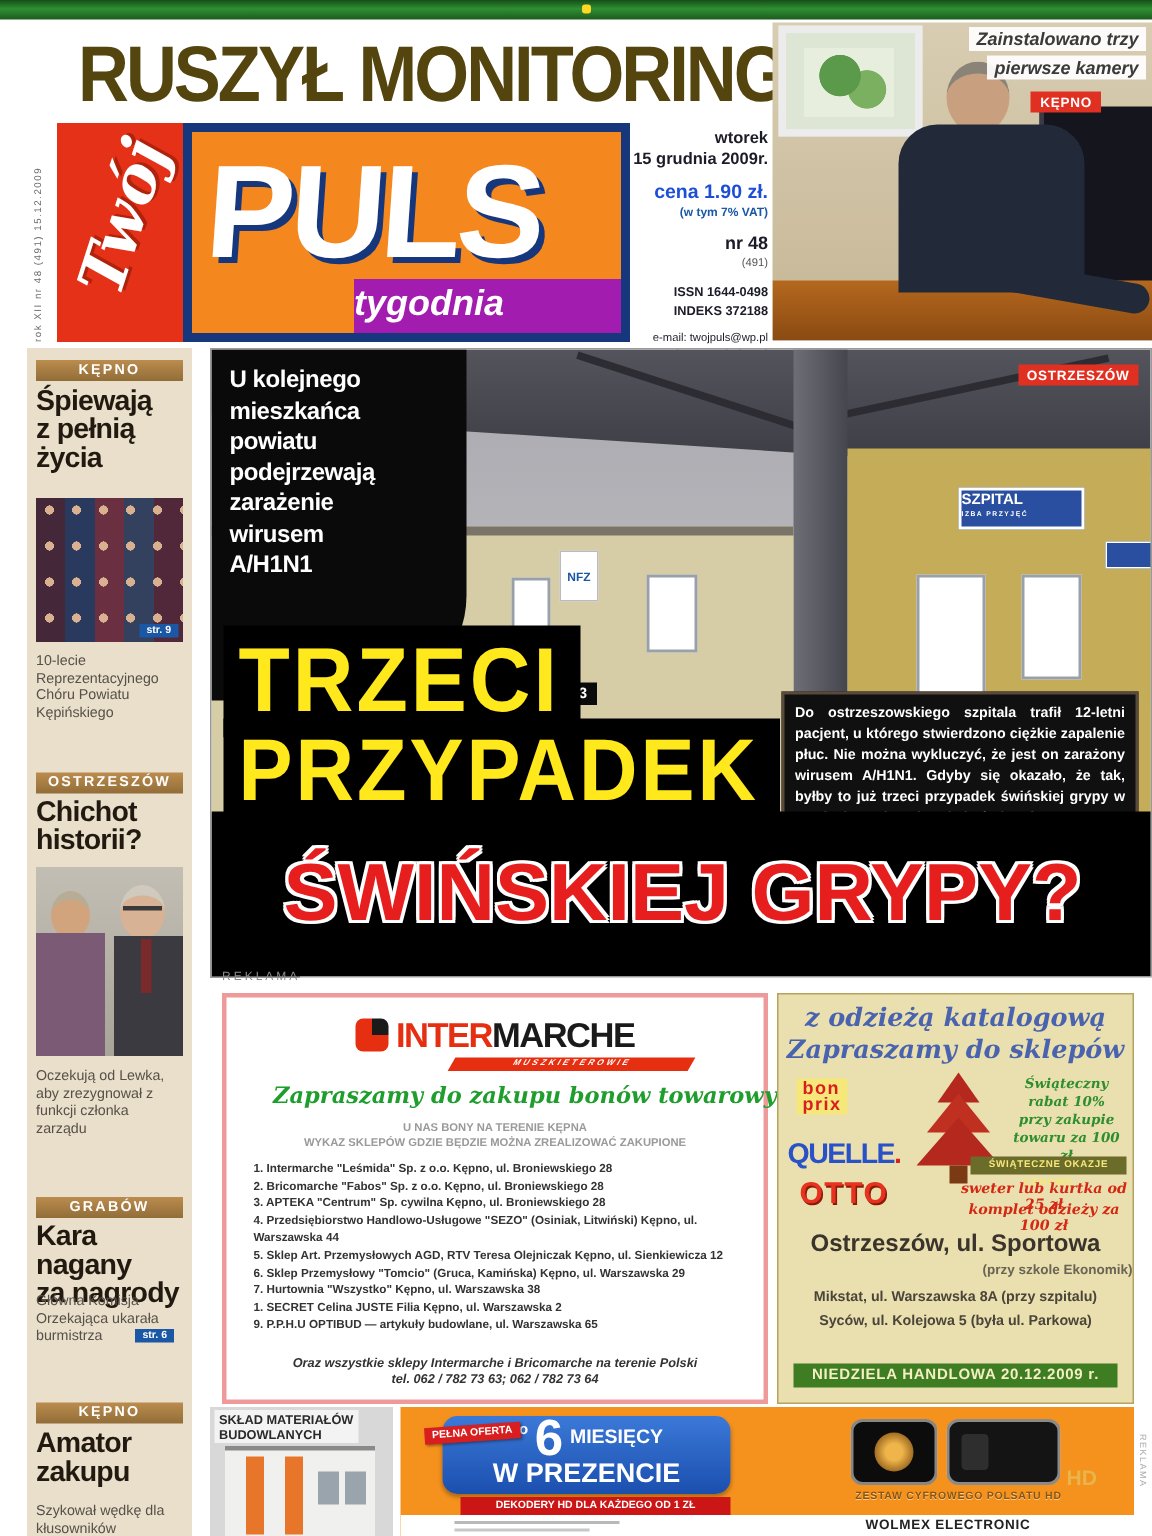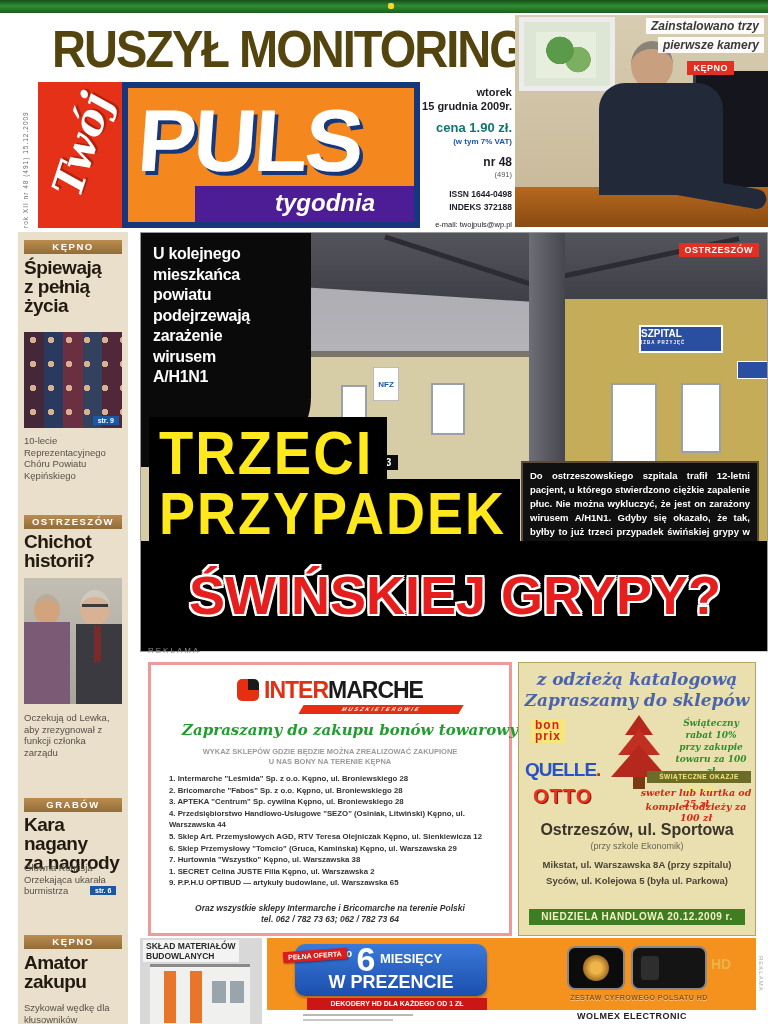--- a/index.html
+++ b/index.html
@@ -17,28 +17,28 @@
   .edge-note{left:22px;top:88px;width:12px;height:140px;color:#6a6a6a;font-size:6.5px;
     writing-mode:vertical-rl;transform:rotate(180deg);letter-spacing:1px;overflow:hidden;}
   .twoj-box{left:38px;top:82px;width:84px;height:146px;background:#e63119;overflow:hidden;}
   .twoj-text{left:-16px;top:38px;width:120px;text-align:center;color:#fff;
     font-family:"DejaVu Serif",serif;font-style:italic;font-weight:bold;font-size:42px;
     transform:rotate(-72deg);text-shadow:2px 2px 0 rgba(120,20,0,.5);}
   .puls-box{left:122px;top:82px;width:298px;height:146px;background:#f5871f;
     border:6px solid #16377c;box-sizing:border-box;}
   .puls-text{left:10px;top:2px;font-weight:900;font-size:88px;color:#fff;
     letter-spacing:-3px;transform:skewX(-4deg);text-shadow:4px 4px 0 #16377c;}
-  .tygodnia-bar{right:0;bottom:0;width:178px;height:36px;background:#4c1d95;
-    text-align:center;padding-left:41px;}
+  .tygodnia-bar{right:0;bottom:0;width:178px;height:36px;background:#a21caf;
+    text-align:left;}
   .tygodnia-text{color:#fff;font-weight:900;font-style:italic;font-size:24px;line-height:34px;}
   
   .issue{left:388px;top:86px;width:124px;text-align:right;color:#1c1c28;}
   .iss-weekday{font-weight:bold;font-size:11px;}
   .iss-date{font-weight:bold;font-size:11px;margin-top:2px;}
-  .iss-price{font-weight:900;font-size:13px;color:#0f766e;margin-top:8px;}
+  .iss-price{font-weight:900;font-size:13px;color:#1d4ed8;margin-top:8px;}
   .iss-vat{font-weight:bold;font-size:8px;color:#1a57a5;margin-top:2px;}
   .iss-no{font-weight:900;font-size:12px;margin-top:9px;}
   .iss-sub{font-size:7.5px;color:#555;margin-top:1px;}
   .iss-issn{font-size:8.5px;font-weight:bold;margin-top:10px;}
   .iss-indeks{font-size:8.5px;font-weight:bold;margin-top:3px;}
   .iss-mail{font-size:7.5px;margin-top:8px;}
   .iss-web{font-size:10px;font-weight:900;color:#e87a1e;margin-top:3px;}
   
   .hphoto{left:515px;top:15px;width:253px;height:212px;overflow:hidden;
     background:linear-gradient(180deg,#d8cdb2,#c6b695);}
@@ -152,21 +152,21 @@
   .tree .t2{left:7px;top:14px;border-width:0 21px 26px 21px;border-bottom-color:#c03020;}
   .tree .t3{left:0;top:30px;border-width:0 28px 32px 28px;border-bottom-color:#b5281e;}
   .tree .trunk{position:absolute;left:22px;top:62px;width:12px;height:12px;background:#7a3a14;}
   .q-promo{left:152px;top:54px;width:80px;text-align:center;color:#2f8e2f;
     font-family:"DejaVu Serif",serif;font-style:italic;font-weight:bold;font-size:9px;line-height:12px;}
   .q-bar{left:128px;top:108px;width:104px;height:12px;background:#6b6b2a;color:#f5e87a;
     font-weight:bold;font-size:6.5px;line-height:12px;text-align:center;letter-spacing:.5px;}
   .q-price{left:118px;width:118px;text-align:center;color:#d42814;
     font-family:"DejaVu Serif",serif;font-style:italic;font-weight:bold;font-size:9.5px;}
   .q-addr1{left:0;top:158px;width:100%;text-align:center;color:#3a342c;font-weight:900;font-size:16px;}
-  .q-addr1b{left:0;top:178px;width:100%;text-align:center;color:#6a6455;font-weight:normal;font-size:9px;}
+  .q-addr1b{left:0;top:178px;width:100%;text-align:right;color:#6a6455;font-weight:bold;font-size:9px;}
   .q-addr2{left:0;top:196px;width:100%;text-align:center;color:#4a443a;font-weight:bold;font-size:9.5px;}
   .q-addr3{left:0;top:212px;width:100%;text-align:center;color:#4a443a;font-weight:bold;font-size:9.5px;}
   .q-foot{left:10px;top:246px;width:216px;height:16px;background:#3f7d22;color:#f3efc2;
     font-weight:bold;font-size:10px;line-height:16px;text-align:center;letter-spacing:.5px;}
   
   .bud-box{left:140px;top:938px;width:122px;height:86px;background:#d8d8d8;overflow:hidden;}
   .bud-head{left:3px;top:2px;color:#2a2a2a;font-weight:900;font-size:8.5px;line-height:10px;
     background:rgba(255,255,255,.7);padding:1px 3px;}
   .bud-bldg{left:10px;top:26px;width:100px;height:60px;background:#f0f0ee;border-top:3px solid #8a8a8a;}
   .bud-stripe{top:4px;width:12px;height:52px;background:#e8762a;}
@@ -183,21 +183,21 @@
     padding:2px 5px;transform:rotate(-4deg);box-shadow:1px 1px 2px rgba(0,0,0,.4);}
   .pol-strip{left:40px;top:60px;width:180px;height:12px;background:#cc1616;color:#fff;
     font-weight:bold;font-size:7px;line-height:12px;text-align:center;}
   .pol-logo1{left:300px;top:8px;width:58px;height:44px;background:#0c0c0c;border-radius:8px;
     border:2px solid rgba(255,255,255,.5);box-sizing:border-box;}
   .pol-disc{left:14px;top:7px;width:26px;height:26px;border-radius:50%;
     background:radial-gradient(circle,#f0b54a 30%,#7a4a10 90%);}
   .pol-logo2{left:364px;top:8px;width:76px;height:44px;background:#141414;border-radius:8px;
     border:2px solid rgba(255,255,255,.5);box-sizing:border-box;color:#e8b54a;}
   .pol-spk{left:8px;top:8px;width:18px;height:24px;background:#2e2e2e;border-radius:3px;}
-  .pol-hd{left:34px;top:8px;font-weight:900;font-size:14px;padding-left:44px;}
+  .pol-hd{left:34px;top:29px;font-weight:900;font-size:14px;padding-left:44px;}
   .pol-cap{left:292px;top:56px;width:160px;text-align:center;color:#8a5510;font-weight:900;
     font-size:7px;letter-spacing:.5px;text-shadow:0 1px 0 rgba(255,255,255,.5);}
   .pol-white{left:0;top:72px;width:489px;height:14px;background:#fff;}
   .pol-dealer{left:310px;top:1px;color:#222;font-weight:900;font-size:9px;letter-spacing:.5px;}
   .pol-gray1{left:36px;top:4px;width:110px;height:2px;background:#b8b8b8;}
   .pol-gray2{left:36px;top:9px;width:90px;height:2px;background:#c8c8c8;}
   .rekl-vert{left:758px;top:956px;font-size:6px;color:#aaa;letter-spacing:1px;
     writing-mode:vertical-rl;}
 </style>
 </head>
@@ -331,22 +331,22 @@
   <div class="abs rekl-label">REKLAMA</div>
   <div class="abs rekl-line"></div>
 
   <div class="abs im-box">
     <div class="abs im-logo-row">
       <span class="im-icon"></span><span class="im-inter">INTER</span><span class="im-marche">MARCHE</span>
     </div>
     <div class="abs im-swoosh">MUSZKIETEROWIE</div>
     <div class="abs im-script">Zapraszamy do zakupu bonów towarowych</div>
     <div class="abs im-caps">
+      <div>U NAS BONY NA TERENIE KĘPNA</div>
       <div>WYKAZ SKLEPÓW GDZIE BĘDZIE MOŻNA ZREALIZOWAĆ ZAKUPIONE</div>
-      <div>U NAS BONY NA TERENIE KĘPNA</div>
     </div>
     <div class="abs im-list">
       <div>1. Intermarche "Leśmida" Sp. z o.o. Kępno, ul. Broniewskiego 28</div>
       <div>2. Bricomarche "Fabos" Sp. z o.o. Kępno, ul. Broniewskiego 28</div>
       <div>3. APTEKA "Centrum" Sp. cywilna Kępno, ul. Broniewskiego 28</div>
       <div>4. Przedsiębiorstwo Handlowo-Usługowe "SEZO" (Osiniak, Litwiński) Kępno, ul. Warszawska 44</div>
       <div>5. Sklep Art. Przemysłowych AGD, RTV Teresa Olejniczak Kępno, ul. Sienkiewicza 12</div>
       <div>6. Sklep Przemysłowy "Tomcio" (Gruca, Kamińska) Kępno, ul. Warszawska 29</div>
       <div>7. Hurtownia "Wszystko" Kępno, ul. Warszawska 38</div>
       <div>1. SECRET Celina JUSTE Filia Kępno, ul. Warszawska 2</div>

